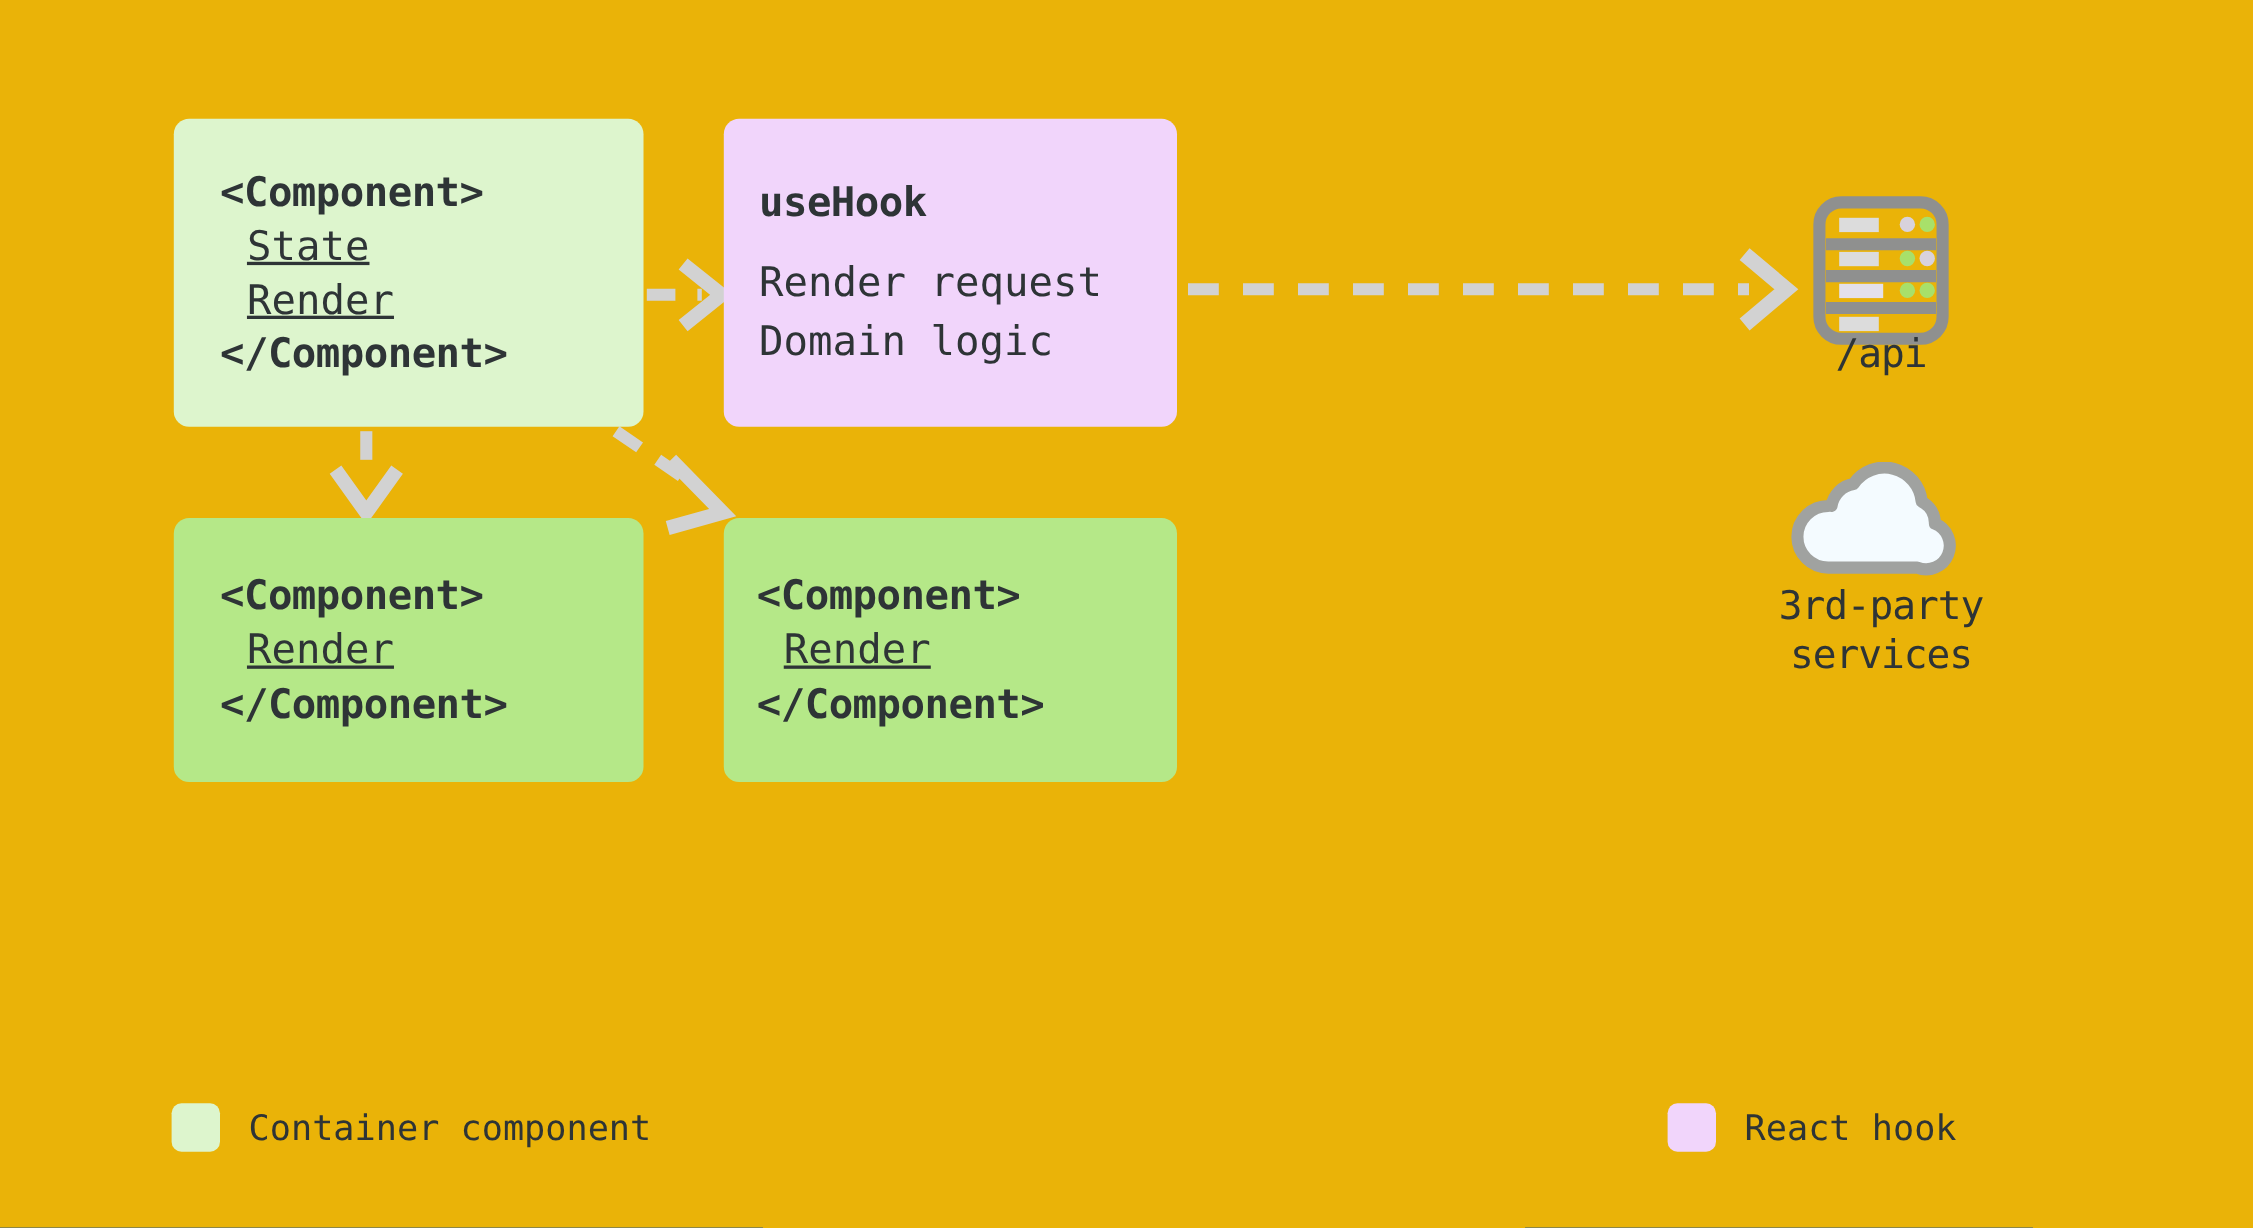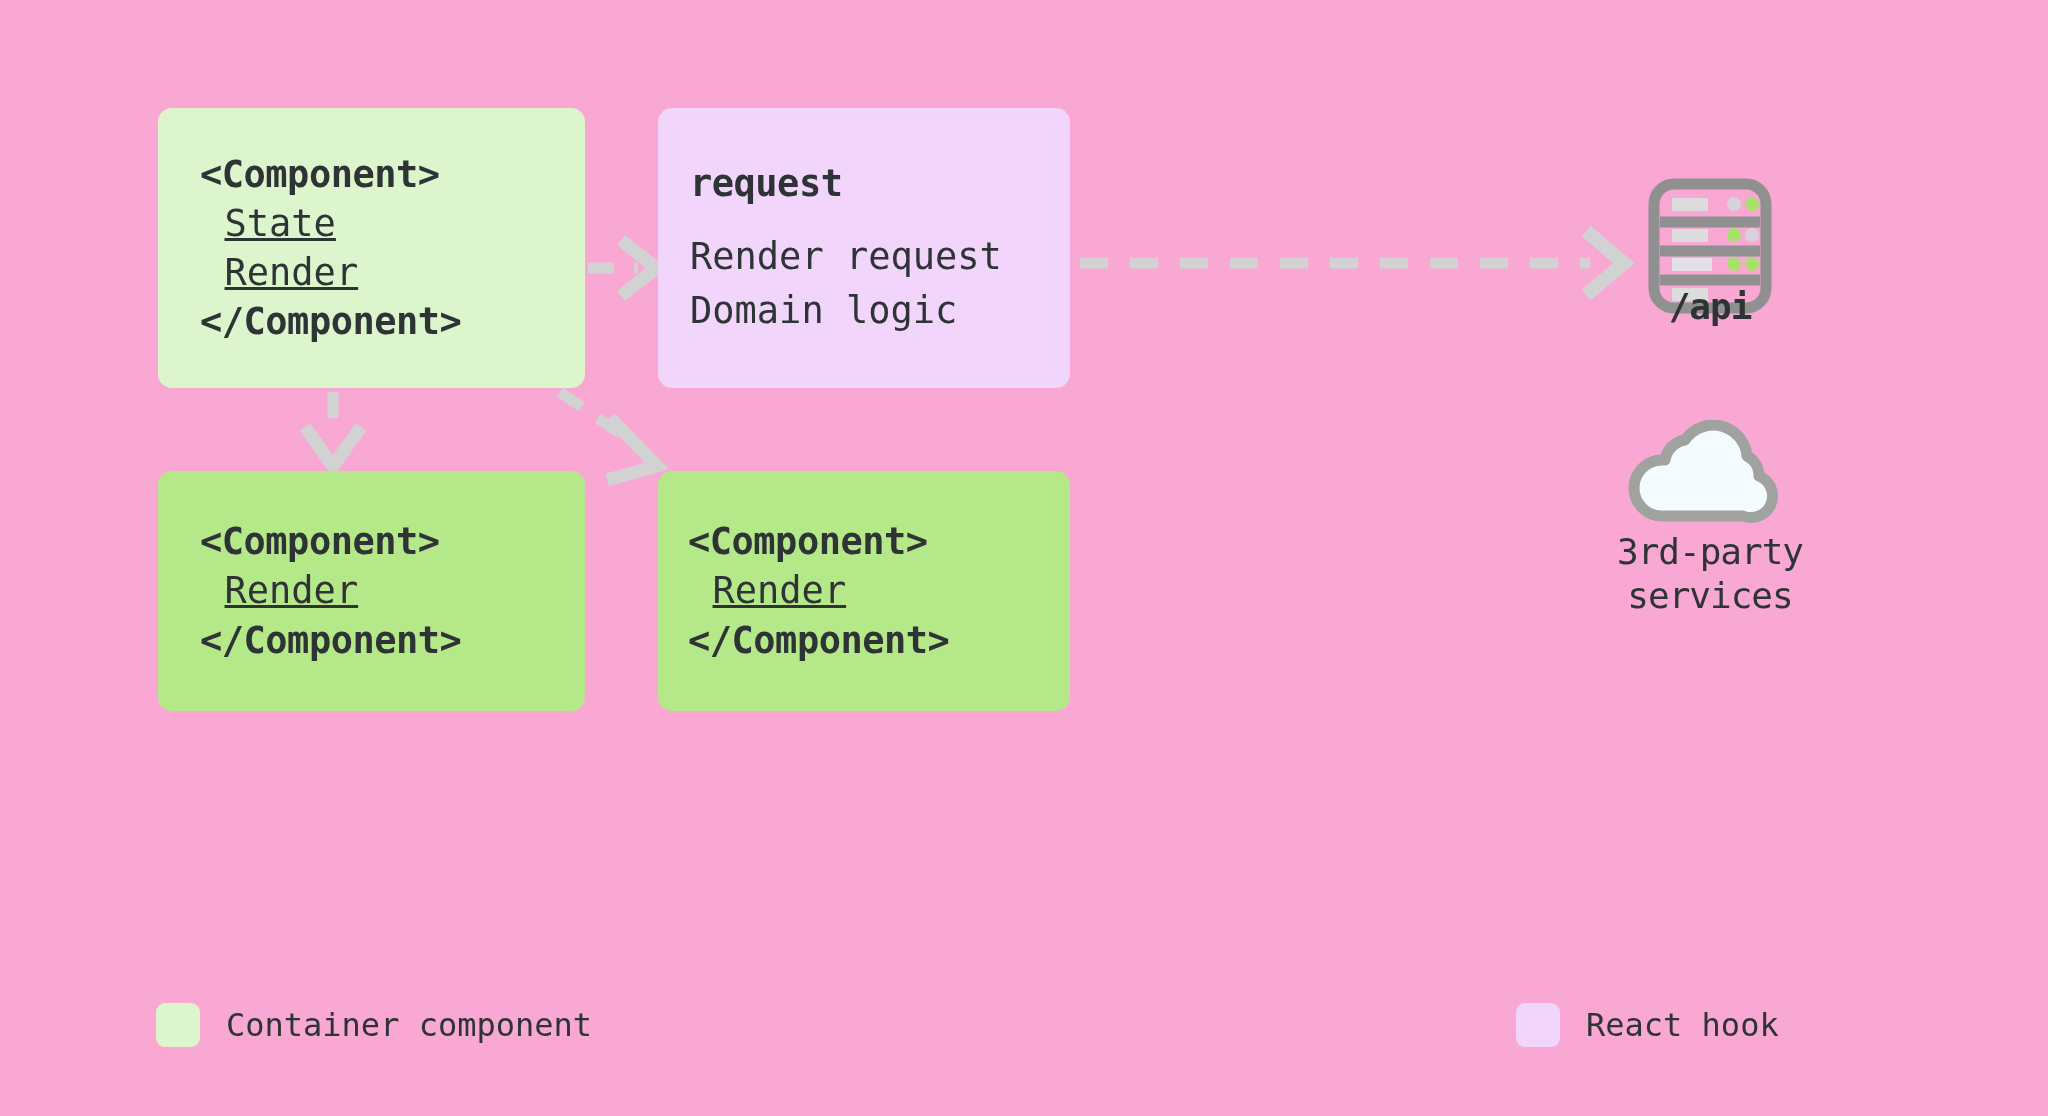--- a/index.html
+++ b/index.html
@@ -4,21 +4,21 @@
 <style>
   html, body {
     margin: 0;
     padding: 0;
     background: #4c6a75;
   }
   #canvas {
     position: relative;
     width: 2048px;
     height: 1116px;
-    background: #f9a8d4;
+    background: #eab308;
     overflow: hidden;
     font-family: "DejaVu Sans Mono", monospace;
   }
 
   
   .box {
     position: absolute;
     border-radius: 14px;
     box-sizing: border-box;
     display: flex;
@@ -83,25 +83,25 @@
   
   #node-api {
     position: absolute;
     left: 1648px; top: 178px;
     width: 124px; height: 160px;
     text-align: center;
   }
   #api-label {
     position: absolute;
     left: 1620px;
-    top: 286px;
+    top: 302px;
     width: 180px;
     text-align: center;
     font-family: "DejaVu Sans Mono", monospace;
-    font-weight: bold;
+    font-weight: normal;
     font-size: 36px;
     color: #2e3436;
     letter-spacing: -1px;
   }
 
   
   #node-cloud {
     position: absolute;
     left: 1628px; top: 420px;
     width: 160px; height: 110px;
@@ -178,21 +178,21 @@
   </svg>
 
   <div class="box" id="box-container">
     <div class="line tag">&lt;Component&gt;</div>
     <div class="line inner indent1">State</div>
     <div class="line inner indent1">Render</div>
     <div class="line tag">&lt;/Component&gt;</div>
   </div>
 
   <div class="box" id="box-hook">
-    <div class="line hook-title">request</div>
+    <div class="line hook-title">useHook</div>
     <div class="line inner">Render request</div>
     <div class="line inner">Domain logic</div>
   </div>
 
   <div class="box" id="box-presentational-left">
     <div class="line tag">&lt;Component&gt;</div>
     <div class="line inner indent1">Render</div>
     <div class="line tag">&lt;/Component&gt;</div>
   </div>
 

